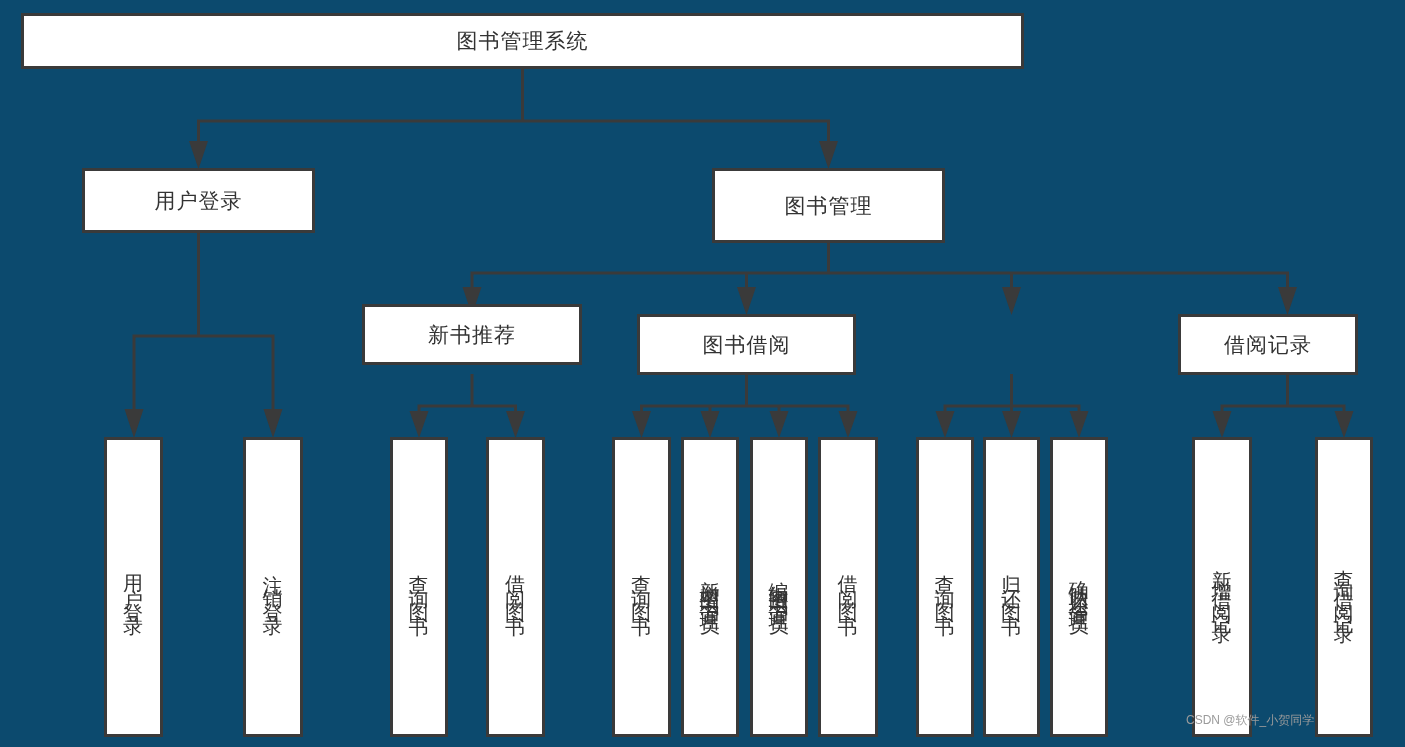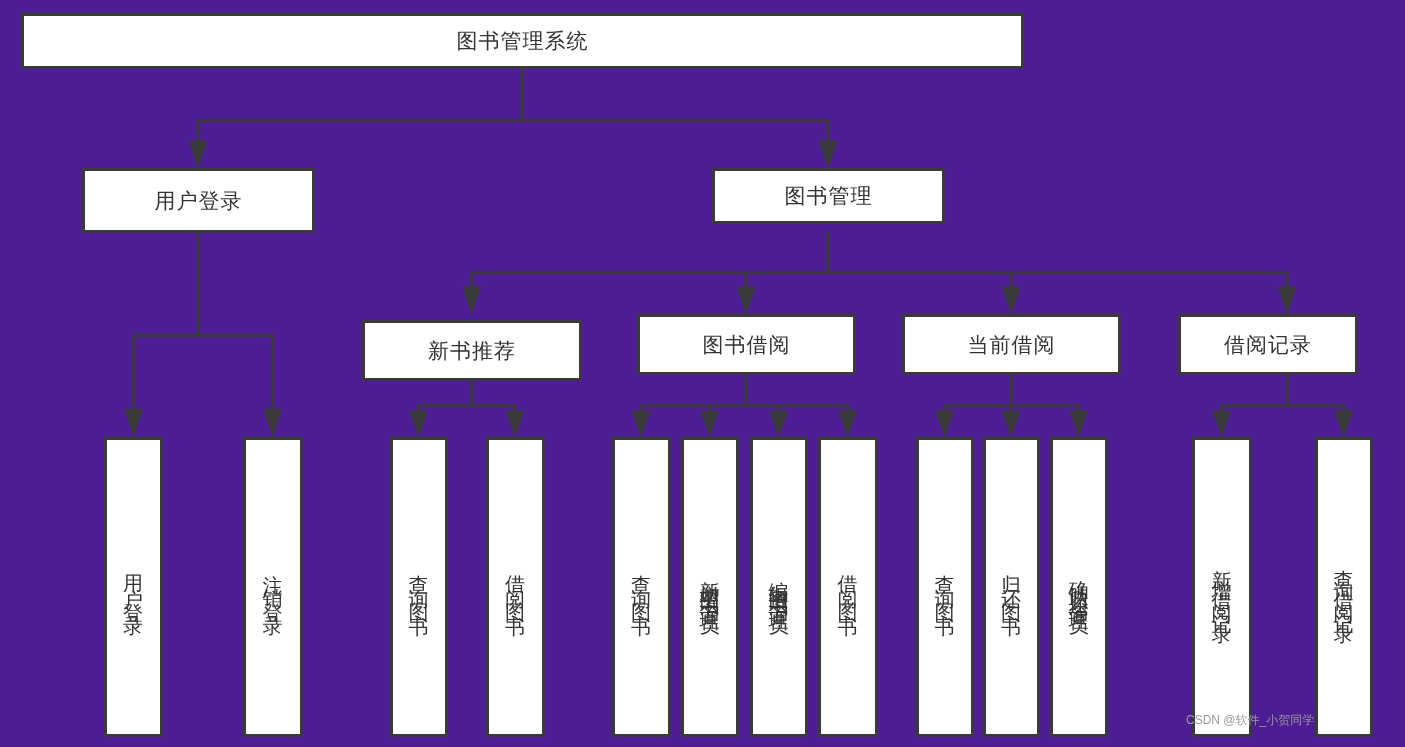--- a/index.html
+++ b/index.html
@@ -1,20 +1,20 @@
 <!DOCTYPE html>
 <html><head>
 <meta charset="utf-8">
 <style>
   html, body { margin: 0; padding: 0; background: #ffffff; }
   #stage {
     position: relative;
     width: 1405px;
     height: 747px;
-    background: #4c1d95;
+    background: #0c4a6e;
     font-family: "Liberation Sans", sans-serif;
     color: #333333;
     overflow: hidden;
   }
   #wires { position: absolute; left: 0; top: 0; width: 1405px; height: 747px; }
   .hbox {
     position: absolute;
     box-sizing: border-box;
     border: 3px solid #3a3a3a;
     background: #ffffff;
@@ -101,25 +101,24 @@
       <path d="M1069.5 411 L1088.5 411 L1079 438 Z"></path>
 
       <path d="M1212.5 411 L1231.5 411 L1222 438 Z"></path>
       <path d="M1334.5 411 L1353.5 411 L1344 438 Z"></path>
     </g>
   </svg>
 
   <div class="hbox" style="left:21px; top:13px; width:1003px; height:56px;">图书管理系统</div>
 
   <div class="hbox" style="left:82px; top:168px; width:233px; height:65px;">用户登录</div>
-  <div class="hbox" style="left:712px; top:168px; width:233px; height:56px;">图书管理</div>
+  <div class="hbox" style="left:712px; top:168px; width:233px; height:75px;">图书管理</div>
 
-  <div class="hbox" style="left:362px; top:320px; width:220px; height:61px;text-align:right;">新书推荐</div>
+  <div class="hbox" style="left:362px; top:304px; width:220px; height:61px;text-align:right;">新书推荐</div>
   <div class="hbox" style="left:637px; top:314px; width:219px; height:61px;">图书借阅</div>
-  <div class="hbox" style="left:902px; top:314px; width:219px; height:61px;">当前借阅</div>
   <div class="hbox" style="left:1178px; top:314px; width:180px; height:61px;">借阅记录</div>
 
   <div class="vbox s4" style="left:104px; width:59px;">用户登录</div>
   <div class="vbox s4" style="left:243px; width:60px;">注销登录</div>
   <div class="vbox s4" style="left:390px; width:58px;">查询图书</div>
   <div class="vbox s4" style="left:486px; width:59px;">借阅图书</div>
   <div class="vbox s4" style="left:612px; width:59px;">查询图书</div>
   <div class="vbox s9" style="left:681px; width:58px;">新增图书（管理员）</div>
   <div class="vbox s9" style="left:750px; width:58px;">编辑图书（管理员）</div>
   <div class="vbox s4" style="left:818px; width:60px;">借阅图书</div>

